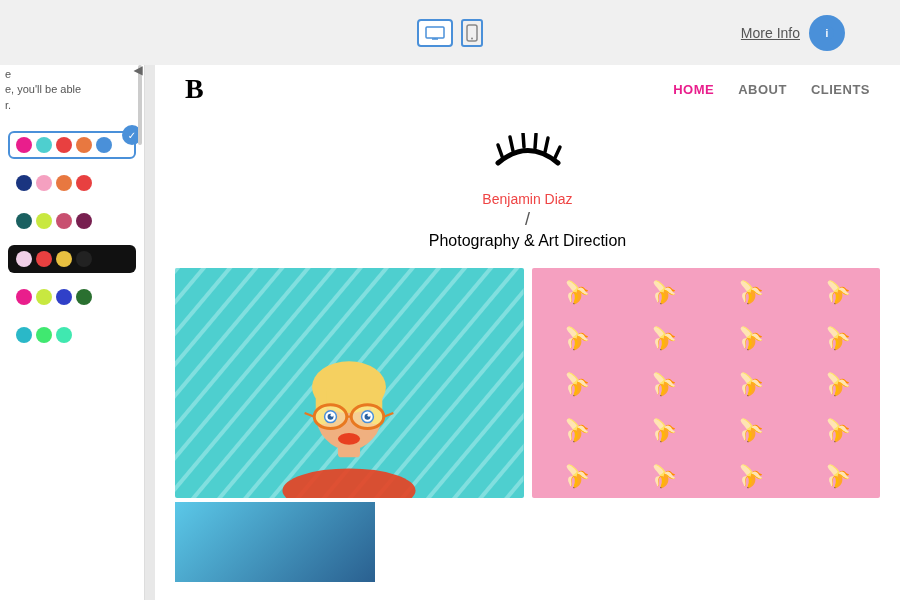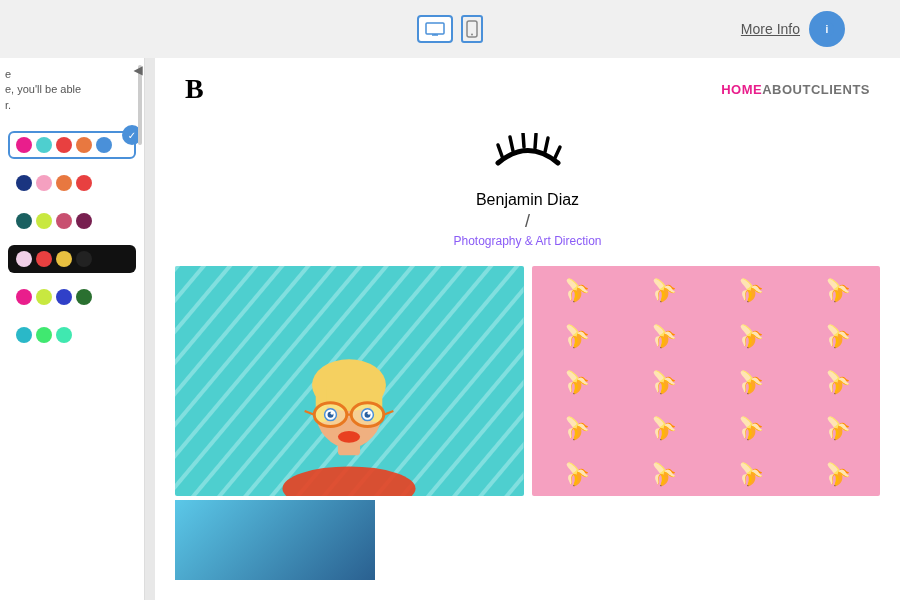--- a/index.html
+++ b/index.html
@@ -2,21 +2,21 @@
 <html><head>
   <meta charset="utf-8">
   <style>
     * { box-sizing: border-box; margin: 0; padding: 0; }
     body { width: 900px; height: 600px; overflow: hidden; font-family: Arial, sans-serif; background: #e8e8e8; }
 
     
     .top-bar {
       position: absolute;
       top: 0; left: 0; right: 0;
-      height: 58px;
+      height: 65px;
       background: #f0f0f0;
       display: flex;
       align-items: center;
       justify-content: center;
       z-index: 100;
     }
     .device-icons {
       display: flex;
       align-items: center;
       gap: 8px;
@@ -170,20 +170,21 @@
     .website-logo {
       font-size: 28px;
       font-weight: 900;
       color: black;
       font-family: Georgia, serif;
     }
     .website-nav-links {
       position: absolute;
       right: 30px;
       display: flex;
+      gap: 24px;
       align-items: center;
     }
     .nav-link {
       font-size: 13px;
       font-weight: 600;
       letter-spacing: 0.5px;
       color: #737373;
       text-transform: uppercase;
       cursor: pointer;
     }
@@ -192,32 +193,32 @@
     }
 
     
     .hero-section {
       display: flex;
       flex-direction: column;
       align-items: center;
       padding: 10px 0 18px;
     }
     .hero-name {
-      font-size: 16px;
-      color: #000000;
+      font-size: 14px;
+      color: #ef4444;
       margin-top: 8px;
     }
     .hero-divider {
       font-size: 18px;
       color: #555;
       margin: 2px 0;
     }
     .hero-subtitle {
-      font-size: 12px;
-      color: #8b5cf6;
+      font-size: 16px;
+      color: #000000;
     }
 
     
     .image-grid {
       display: flex;
       gap: 8px;
       padding: 0 20px;
     }
     .image-cell {
       flex: 1;

